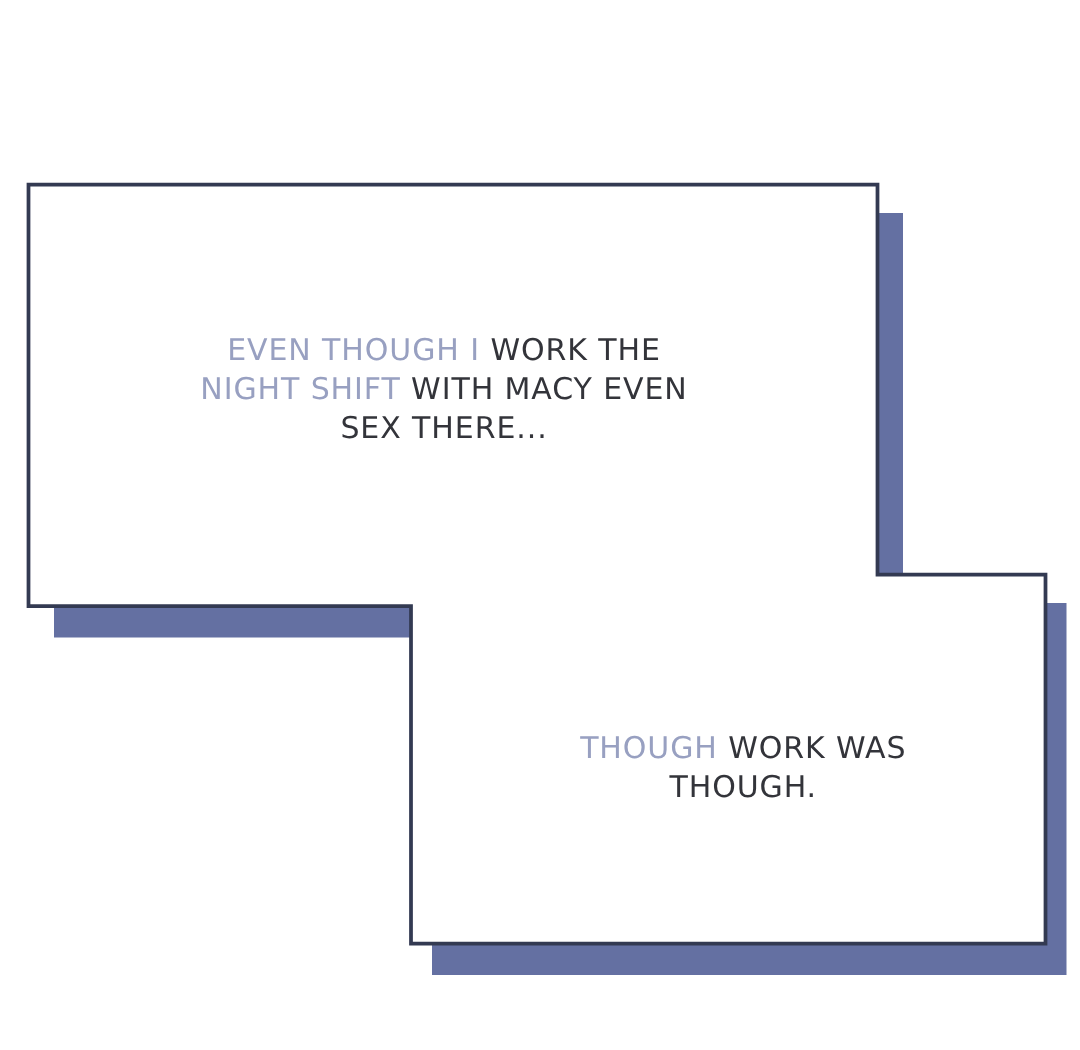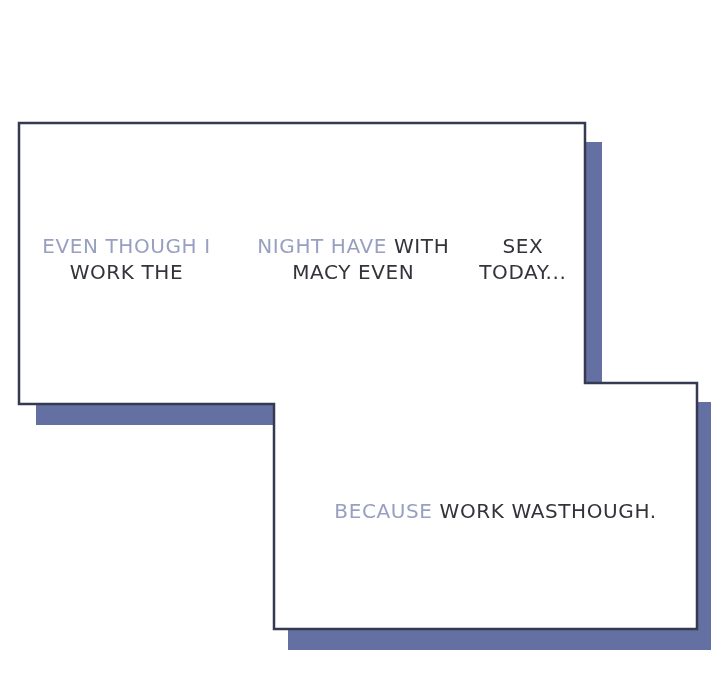--- a/index.html
+++ b/index.html
@@ -19,20 +19,21 @@
     position: absolute;
     left: 0;
     top: 0;
     width: 720px;
     height: 700px;
     display: block;
   }
   .caption {
     position: absolute;
     display: flex;
+    flex-direction: column;
     justify-content: center;
     align-items: center;
     text-align: center;
     font-size: 20px;
     line-height: 26px;
     letter-spacing: 0.6px;
     font-weight: 500;
     color: var(--text-dark, #33343a);
     pointer-events: none;
   }
@@ -70,22 +71,22 @@
 
     <rect x="36" y="142" width="566" height="283" fill="#6470a2"></rect>
 
     <rect x="288" y="402" width="423" height="248" fill="#6470a2"></rect>
 
     <path d="M19,123 H585 V383 H697 V629 H274 V404 H19 Z" fill="#ffffff" stroke-width="2.5" stroke-linejoin="miter" stroke="#333a52"></path>
   </svg>
 
   <div id="caption-top" class="caption">
     <div class="line"><span class="hl">EVEN THOUGH I</span><span class="dk"> WORK THE</span></div>
-    <div class="line"><span class="hl">NIGHT HAVE</span><span class="dk"> WITH MACY EVEN</span></div>
-    <div class="line"><span class="hl"></span><span class="dk">SEX TODAY...</span></div>
+    <div class="line"><span class="hl">NIGHT SHIFT</span><span class="dk"> WITH MACY EVEN</span></div>
+    <div class="line"><span class="hl"></span><span class="dk">SEX THERE...</span></div>
   </div>
 
   <div id="caption-bottom" class="caption">
-    <div class="line"><span class="hl">BECAUSE</span><span class="dk"> WORK WAS</span></div>
+    <div class="line"><span class="hl">THOUGH</span><span class="dk"> WORK WAS</span></div>
     <div class="line"><span class="hl"></span><span class="dk">THOUGH.</span></div>
   </div>
 
 </div>
 
 </body></html>

